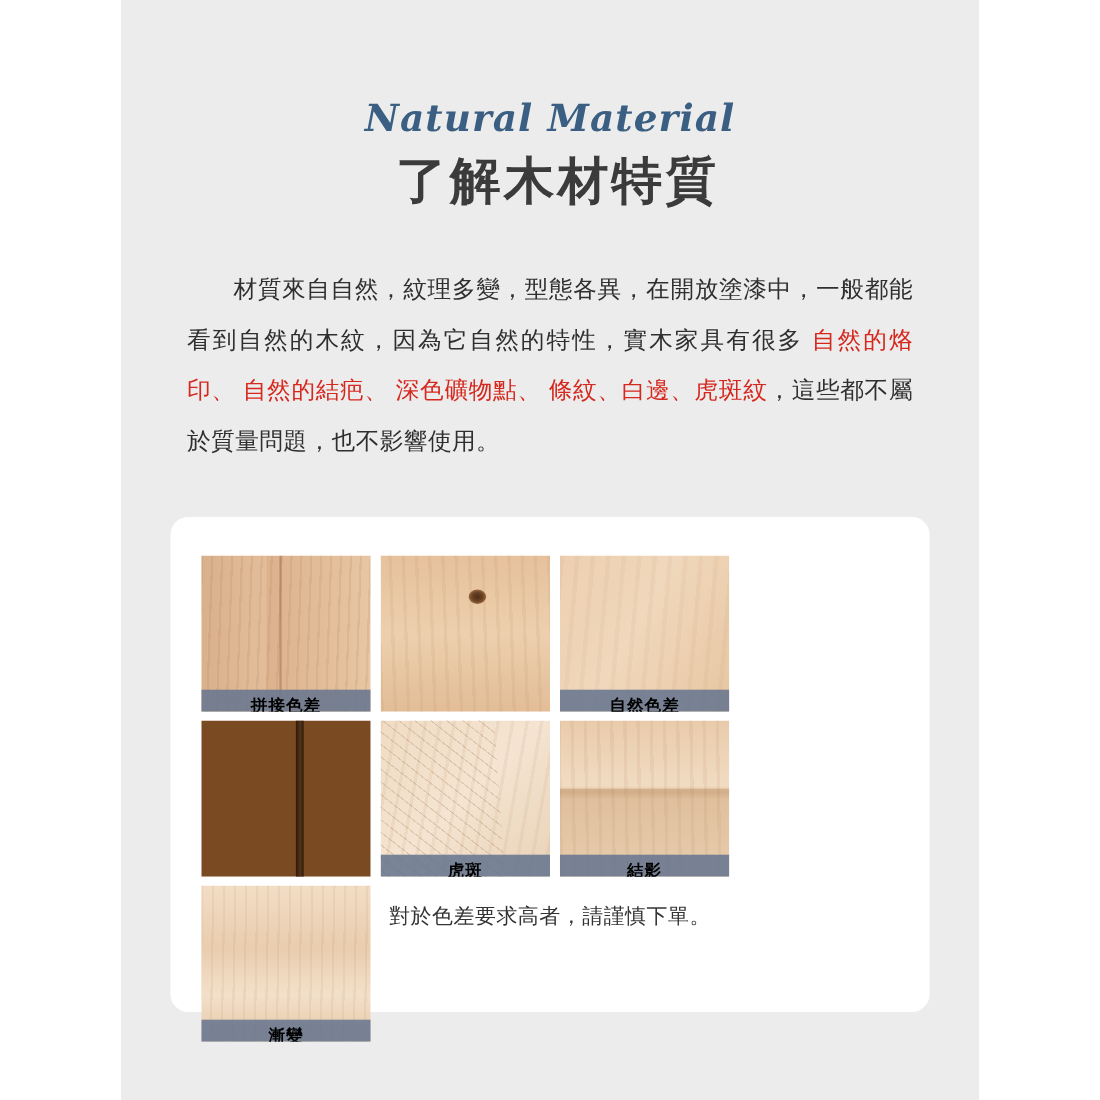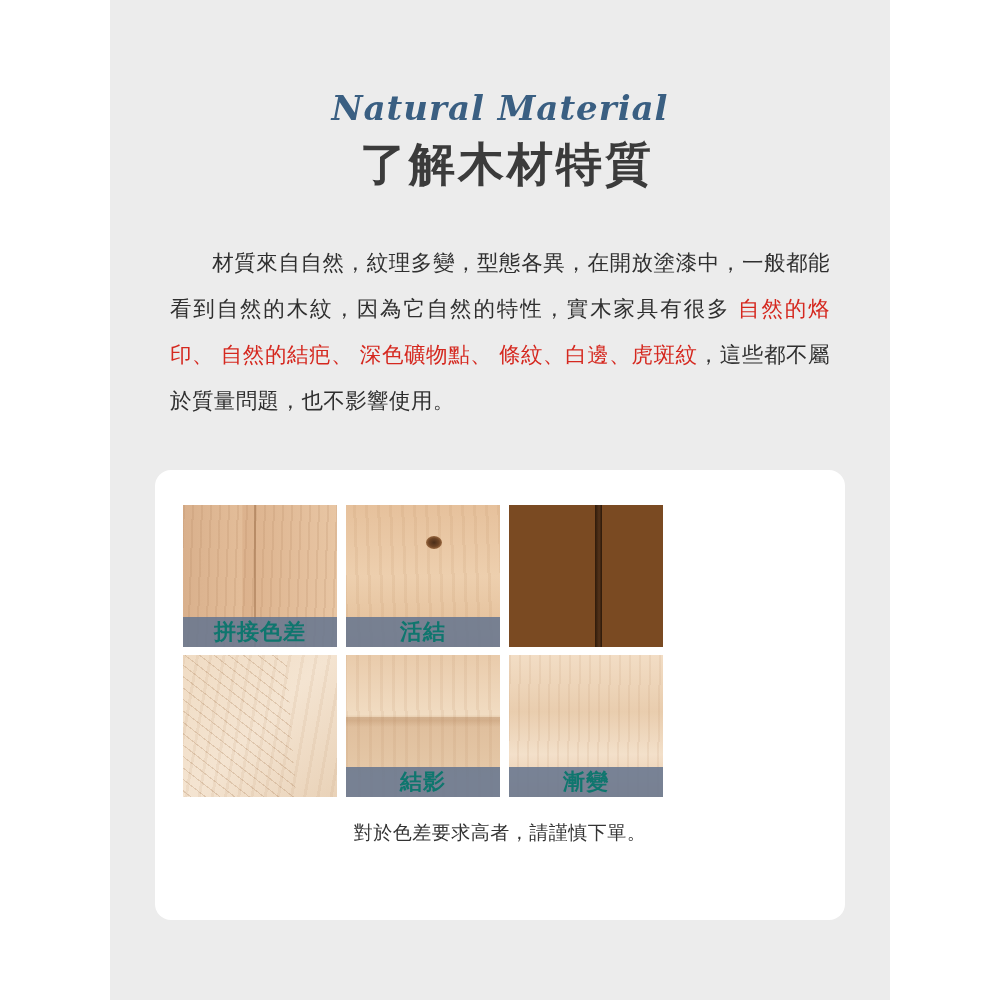--- a/index.html
+++ b/index.html
@@ -100,26 +100,26 @@
   }
   .tile .swatch {
     position: absolute;
     inset: 0;
   }
   .tile .caption {
     position: absolute;
     left: 0;
     right: 0;
     bottom: 0;
-    height: 30px;
+    height: 20px;
     line-height: 30px;
     text-align: center;
     background: rgba(104, 118, 143, 0.88);
-    color: #0f766e;
-    font-size: 22px;
+    color: #000000;
+    font-size: 15px;
     letter-spacing: 1px;
     font-weight: bold;
   }
 
   .footnote {
     position: absolute;
     left: 0;
     right: 0;
     top: 350px;
     text-align: center;
@@ -220,31 +220,35 @@
 
         <div class="tile">
           <div class="swatch w1"></div>
           <div class="caption">拼接色差</div>
         </div>
 
         <div class="tile">
           <div class="swatch w2">
             <div class="knot"></div>
           </div>
-          <div class="caption">活結</div>
-        </div>
-
+        </div>
+
+        <div class="tile">
+          <div class="swatch w3"></div>
+          <div class="caption">自然色差</div>
+        </div>
 
         <div class="tile">
           <div class="swatch w4"></div>
         </div>
 
 
         <div class="tile">
           <div class="swatch w6"></div>
+          <div class="caption">虎斑</div>
         </div>
 
         <div class="tile">
           <div class="swatch w8"></div>
           <div class="caption">結影</div>
         </div>
 
         <div class="tile">
           <div class="swatch w7"></div>
           <div class="caption">漸變</div>

